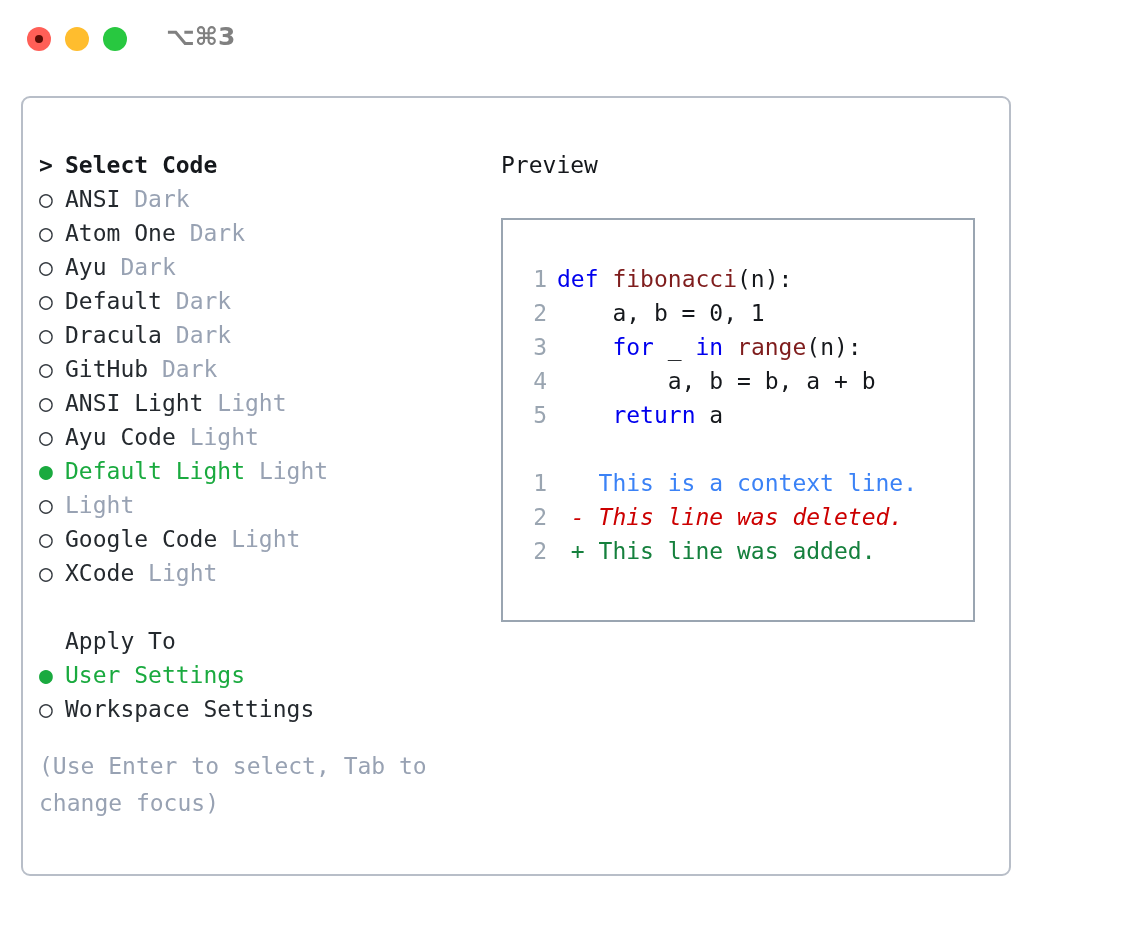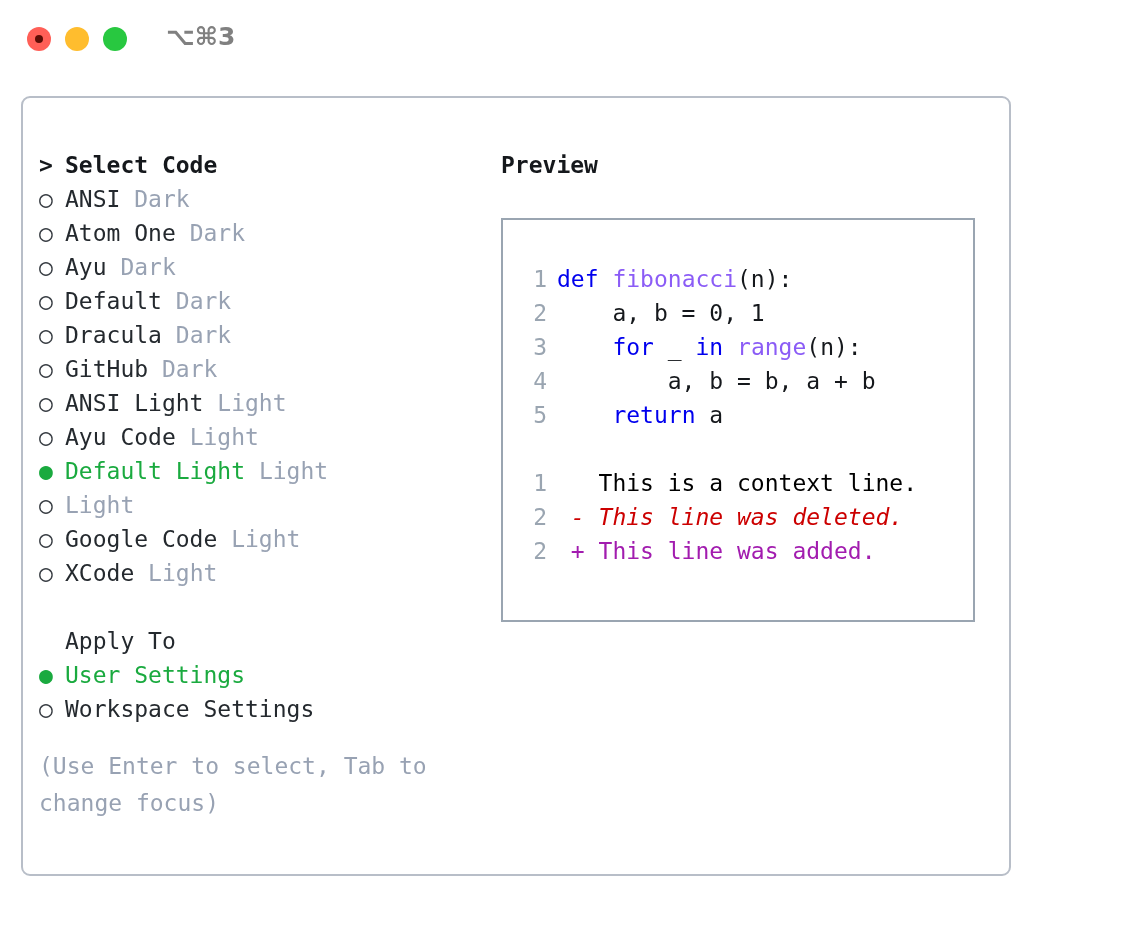--- a/index.html
+++ b/index.html
@@ -137,21 +137,21 @@
   }
 
   
   .right-col {
     position: absolute;
     left: 478px; top: 50px;
     width: 490px;
   }
   .preview-title {
     font-size: 23px;
-    font-weight: bold;
+    font-weight: normal;
     color: #15181c;
     line-height: 34px;
     white-space: pre;
   }
   .preview-box {
     margin-top: 36px;
     width: 474px;
     height: 404px;
     border: 2px solid #9aa5b1;
     box-sizing: border-box;
@@ -168,25 +168,25 @@
   .code-line { display: flex; white-space: pre; }
   .lineno {
     display: inline-block;
     width: 28px;
     flex: 0 0 28px;
     text-align: right;
     color: #9aa5b1;
     margin-right: 10px;
   }
   .tok-kw   { color: #0000ee; }
-  .tok-fn   { color: #8b5cf6; }
+  .tok-fn   { color: #7f1d1d; }
   .tok-txt  { color: #15181c; }
-  .tok-ctx  { color: #000000; }
+  .tok-ctx  { color: #3b82f6; }
   .tok-del  { color: #cc0000; font-style: italic; }
-  .tok-add  { color: #a21caf; }
+  .tok-add  { color: #15803d; }
   .blankline { height: 34px; }
 </style>
 </head>
 <body>
 
 <div class="window">
 
   <div class="titlebar">
     <div class="traffic">
       <span class="light red"></span>

